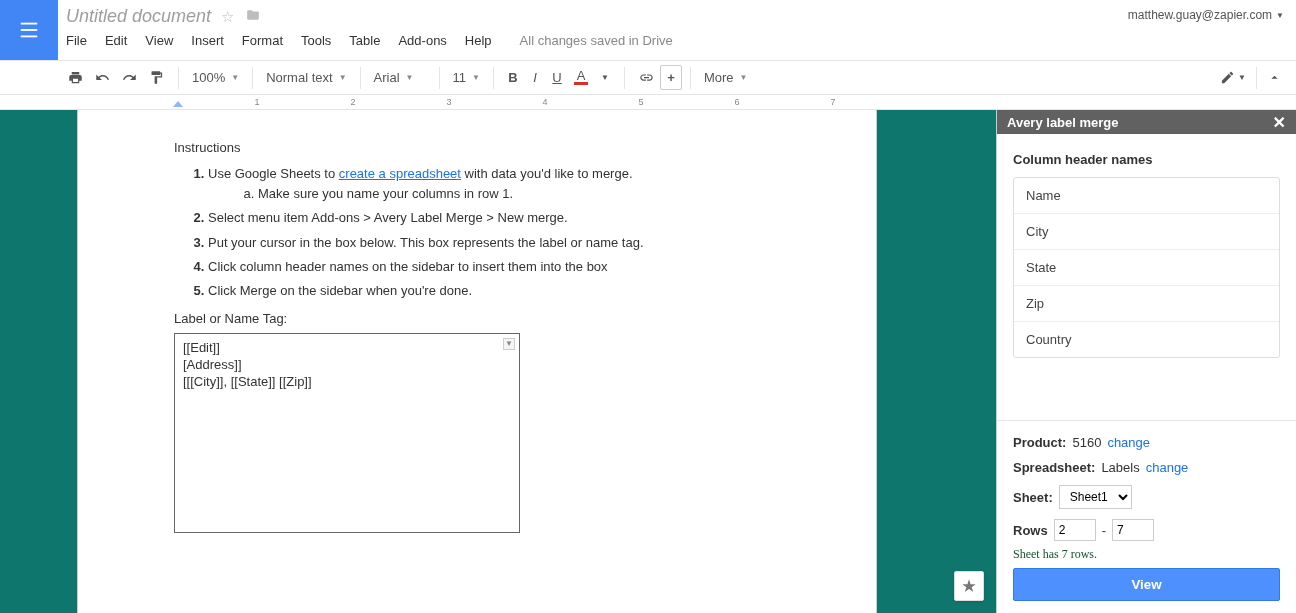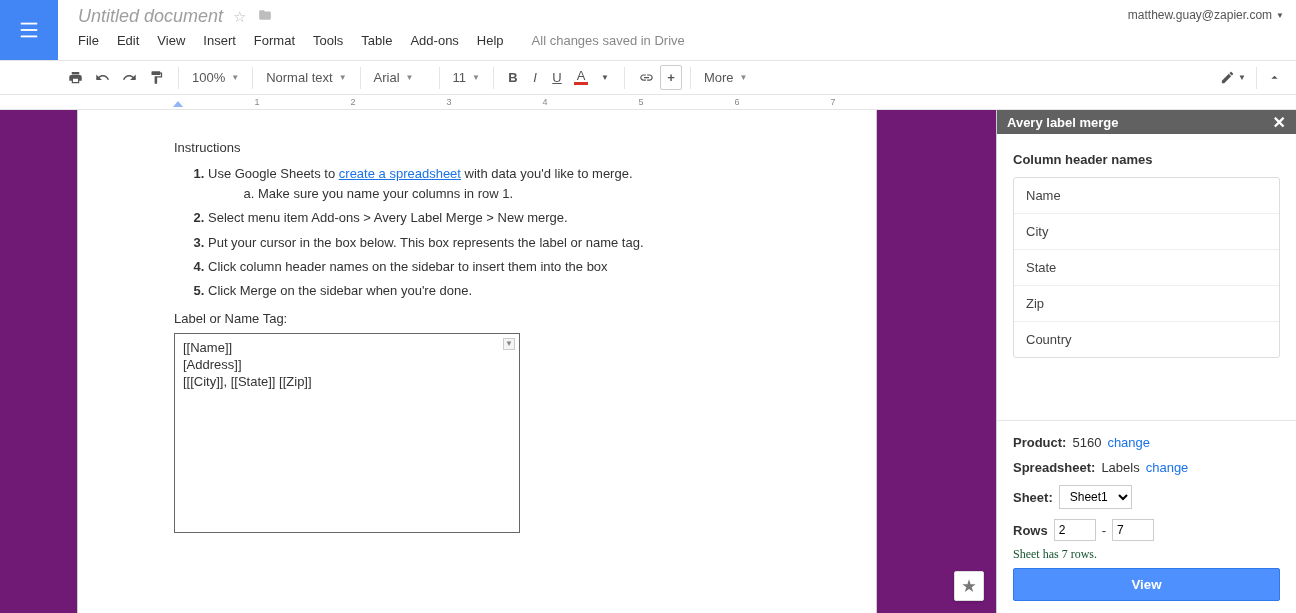--- a/index.html
+++ b/index.html
@@ -1,19 +1,19 @@
 <!DOCTYPE html>
 <html><head>
 <meta charset="utf-8">
 <style>
   * { box-sizing: border-box; margin: 0; padding: 0; }
   body { font-family: Arial, sans-serif; font-size: 13px; color: #333; background: #fff; overflow: hidden; width: 1296px; height: 613px; position: relative; }
   
   .app { display: flex; flex-direction: column; height: 100%; }
-  .header { display: flex; align-items: flex-start; height: 60px; gap: 12px; }
+  .header { display: flex; align-items: flex-start; height: 60px; }
   .logo { width: 58px; height: 60px; background: #4285f4; display: flex; align-items: center; justify-content: center; }
   .logo svg { width: 22px; height: 22px; fill: #fff; }
   .title-area { flex: 1; padding: 6px 8px 0 8px; }
   .title-row { display: flex; align-items: center; gap: 10px; }
   .doc-title { font-size: 18px; color: #9e9e9e; font-style: italic; }
   .star, .folder { color: #bdbdbd; font-size: 15px; cursor: pointer; }
   .menu-row { display: flex; align-items: center; gap: 18px; padding-top: 6px; font-size: 13px; color: #333; }
   .menu-row span { cursor: pointer; }
   .save-status { color: #888; margin-left: 10px; }
   .header-right { display: flex; align-items: center; gap: 10px; padding: 8px 12px 0 0; }
@@ -37,21 +37,21 @@
   .text-color-bar { width:14px; height:3px; background:#d93025; margin-top:1px;}
   .tb-btn.boxed { border:1px solid #ccc; border-radius:2px; }
   
   .ruler { height: 15px; background: #fff; border-bottom: 1px solid #e5e5e5; position: relative; font-size: 9px; color: #888; overflow:hidden;}
   .ruler-inner { position:absolute; left:77px; right:300px; top:0; height:100%;}
   .tick { position:absolute; top:0; height:100%; display:flex; align-items:center;}
   .tick-num { transform: translateX(-50%);}
   .indent-marker { position:absolute; top:6px; width:0; height:0; border-left:5px solid transparent; border-right:5px solid transparent; border-bottom:6px solid #8eb7f5;}
   
   .workspace { flex: 1; display: flex; overflow: hidden; }
-  .doc-area { flex: 1; background: #701a75; overflow: auto; position: relative; padding: 0 0 20px 0;}
+  .doc-area { flex: 1; background: #0f766e; overflow: auto; position: relative; padding: 0 0 20px 0;}
   .page { width: 800px; min-height: 900px; background: #fff; margin: 0 0 0 77px; border: 1px solid #ccc; border-top:none; padding: 28px 96px 40px 96px; font-size: 13px; line-height: 1.55; position:relative;}
   .instr-title { margin-bottom: 4px; margin-left:-0px;}
   ol.num { list-style: decimal; padding-left: 34px;}
   ol.num > li { padding: 2px 0;}
   ol.num > li::marker { font-weight: bold; }
   ol.alpha { list-style: lower-alpha; padding-left: 50px; }
   .link { color: #1a73e8; text-decoration: underline; cursor:pointer;}
   .label-title { margin-top: 6px; }
   .tag-box { border: 1px solid #666; width: 346px; height: 200px; margin-top: 4px; padding: 6px 8px; position:relative; font-size:13px; line-height:1.3;}
   .tag-box .dd { position:absolute; top:4px; right:4px; width:12px; height:12px; border:1px solid #ccc; background:#f5f5f5; font-size:8px; display:flex; align-items:center; justify-content:center; color:#888; cursor:pointer;}
@@ -246,21 +246,21 @@
             </ol>
           </li>
           <li>Select menu item Add-ons &gt; Avery Label Merge &gt; New merge.</li>
           <li>Put your cursor in the box below. This box represents the label or name tag.</li>
           <li>Click column header names on the sidebar to insert them into the box</li>
           <li>Click Merge on the sidebar when you're done.</li>
         </ol>
         <div class="label-title">Label or Name Tag:</div>
         <div class="tag-box">
           <div class="dd">▼</div>
-          <div>[[Name]]</div>
+          <div>[[Edit]]</div>
           <div>[Address]]</div>
           <div>[[[City]], [[State]] [[Zip]]</div>
         </div>
       </div>
       <div class="float-explore">
         <svg width="16" height="16" viewBox="0 0 24 24" fill="#777">
             <path d="M12 2l2.39 7.36H22l-6 4.36L18.39 21 12 16.64 5.61 21 8 13.72 2 9.36h7.61z"></path>
           </svg>
       </div>
     </div>

